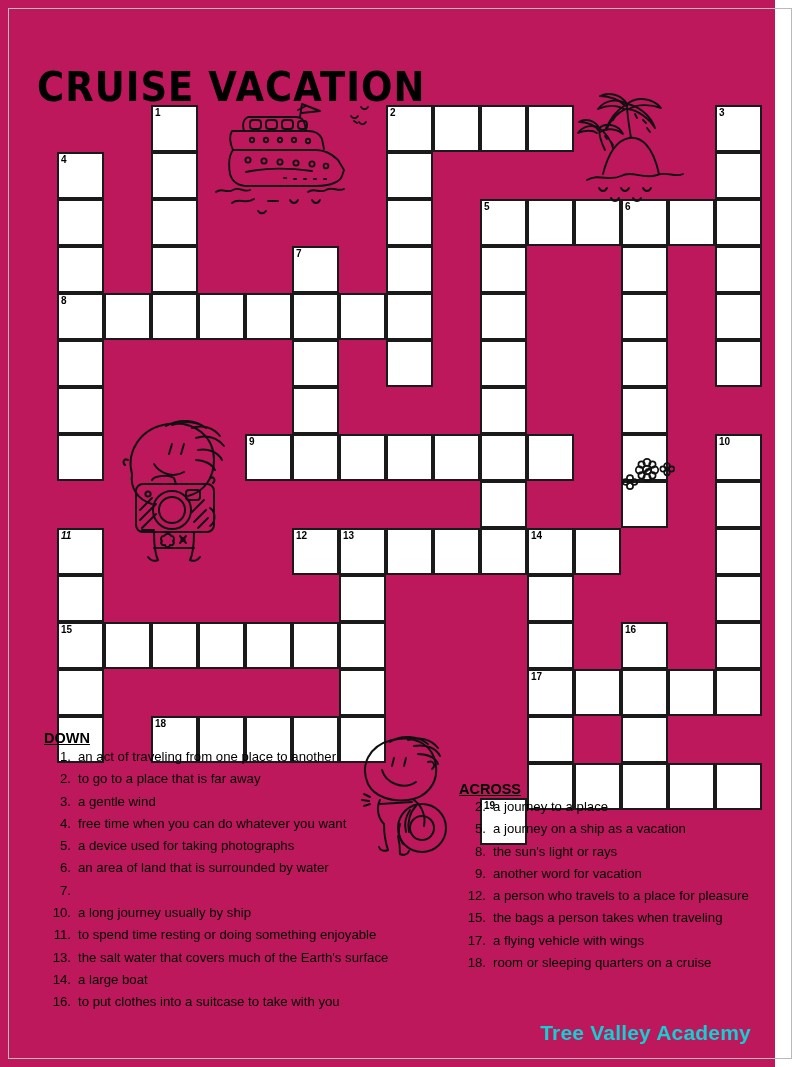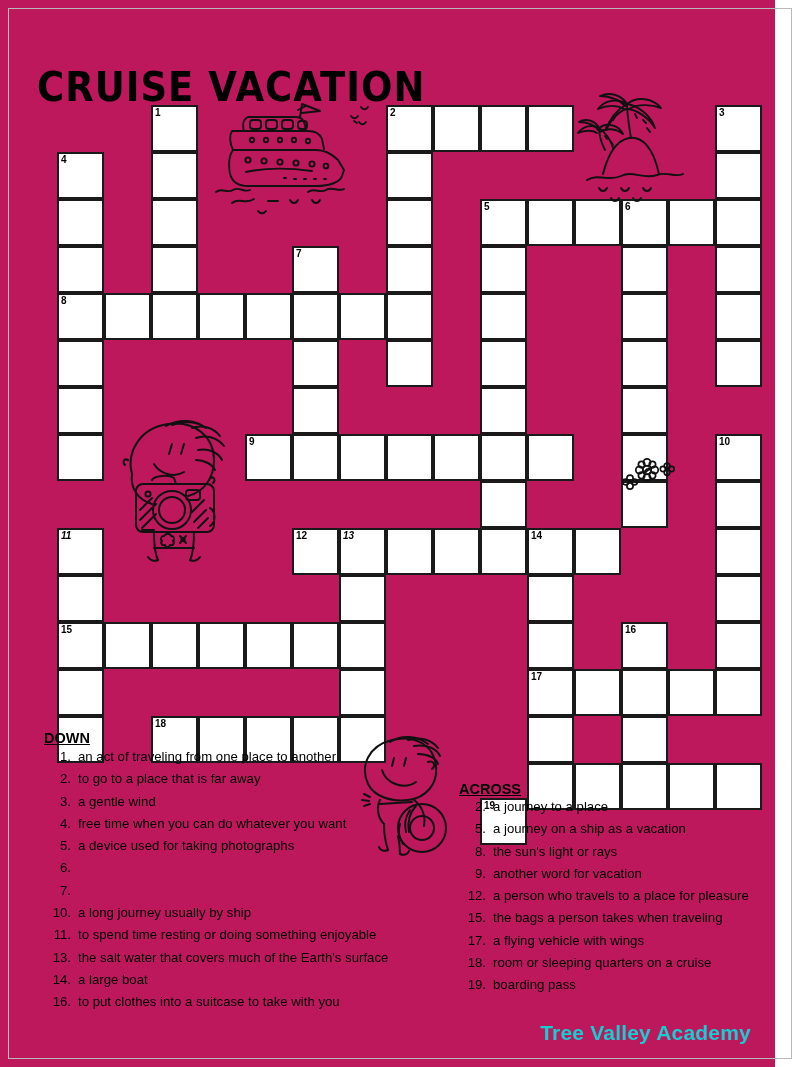--- a/index.html
+++ b/index.html
@@ -219,21 +219,21 @@
       </div>
       <div class="cell" style="left: 480px; top: 481px; width: 47px; height: 47px;"></div>
       <div class="cell" style="left: 621px; top: 481px; width: 47px; height: 47px;"></div>
       <div class="cell" style="left: 715px; top: 481px; width: 47px; height: 47px;"></div>
       <div class="cell" style="left: 57px; top: 528px; width: 47px; height: 47px; font-style: italic;">
         <span class="num">11</span>
       </div>
       <div class="cell" style="left: 292px; top: 528px; width: 47px; height: 47px;">
         <span class="num">12</span>
       </div>
-      <div class="cell" style="left: 339px; top: 528px; width: 47px; height: 47px; font-style: italic;">
+      <div class="cell" style="left: 339px; top: 528px; width: 47px; height: 47px;">
         <span class="num">13</span>
       </div>
       <div class="cell" style="left: 386px; top: 528px; width: 47px; height: 47px;"></div>
       <div class="cell" style="left: 433px; top: 528px; width: 47px; height: 47px;"></div>
       <div class="cell" style="left: 480px; top: 528px; width: 47px; height: 47px;"></div>
       <div class="cell" style="left: 527px; top: 528px; width: 47px; height: 47px;">
         <span class="num">14</span>
       </div>
       <div class="cell" style="left: 574px; top: 528px; width: 47px; height: 47px;"></div>
       <div class="cell" style="left: 715px; top: 528px; width: 47px; height: 47px;"></div>
@@ -461,20 +461,21 @@
       <li>
         <span class="cn">4.</span>
         <span class="ct">free time when you can do whatever you want</span>
       </li>
       <li>
         <span class="cn">5.</span>
         <span class="ct">a device used for taking photographs</span>
       </li>
       <li>
         <span class="cn">6.</span>
+        <span class="ct">an area of land that is surrounded by water</span>
       </li>
       <li>
         <span class="cn">7.</span>
       </li>
       <li>
         <span class="cn">10.</span>
         <span class="ct">a long journey usually by ship</span>
       </li>
       <li>
         <span class="cn">11.</span>
@@ -521,21 +522,17 @@
         <span class="ct">the bags a person takes when traveling</span>
       </li>
       <li>
         <span class="cn">17.</span>
         <span class="ct">a flying vehicle with wings</span>
       </li>
       <li>
         <span class="cn">18.</span>
         <span class="ct">room or sleeping quarters on a cruise</span>
       </li>
-      <li>
-        <span class="cn">19.</span>
-        <span class="ct">boarding pass</span>
-      </li>
     </ul>
 
   <div id="logo">Tree Valley Academy</div>
 
 </div>
 
 </body></html>

